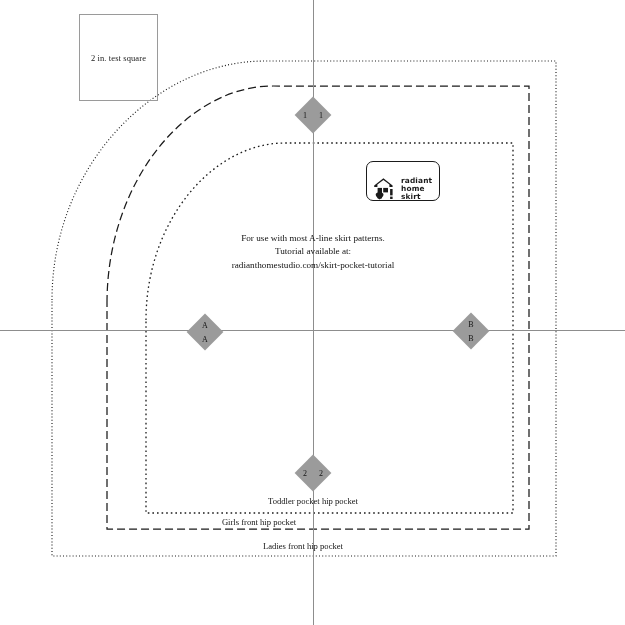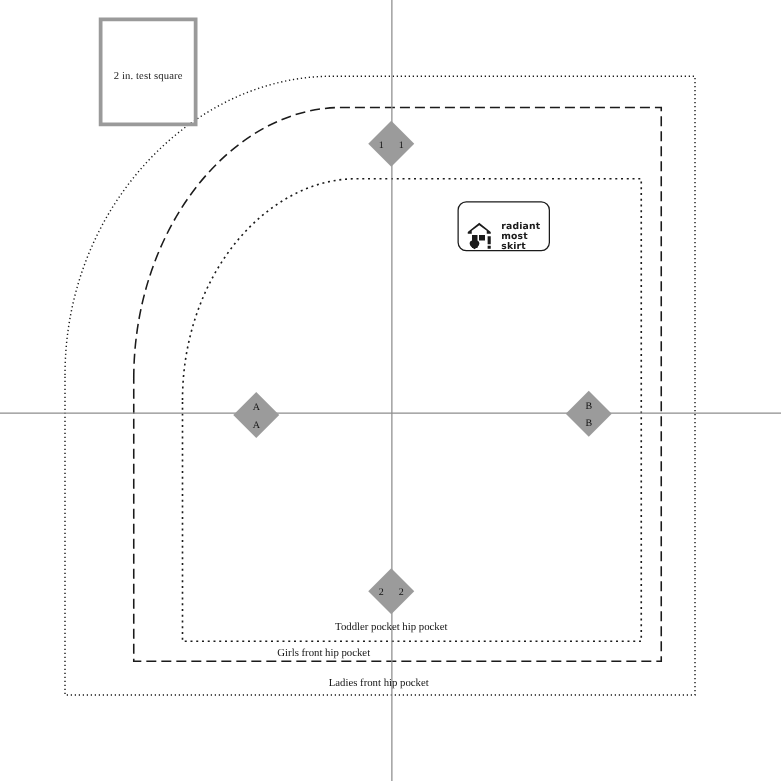--- a/index.html
+++ b/index.html
@@ -33,21 +33,21 @@
     position: absolute;
     top: 0;
     height: 625px;
     width: 0;
     border-left: 1.6px solid #8d8d8d;
   }
 
   
   .test-square {
     position: absolute;
-    border: 3px solid #a21caf;
+    border: 1px solid #a21caf;
     background: transparent;
     box-sizing: border-box;
   }
   .test-square-label {
     position: absolute;
     left: 0;
     right: 0;
     text-align: center;
     font-size: 8.5px;
     color: #1a1a1a;
@@ -161,25 +161,30 @@
         <path d="M12.2 11.9 L17.0 11.9 L17.0 16.4 L12.2 16.4 Z" fill="#1b1b1b"></path>
 
         <path d="M8.6 17.2 c-1.5 -1.6 -3.9 -0.5 -3.9 1.5 c0 1.9 2.2 3.4 3.9 4.7 c1.7 -1.3 3.9 -2.8 3.9 -4.7 c0 -2.0 -2.4 -3.1 -3.9 -1.5 Z" fill="#1b1b1b"></path>
 
         <rect x="19.1" y="13.0" width="2.5" height="6.4" fill="#1b1b1b"></rect>
         <rect x="19.1" y="20.6" width="2.5" height="2.4" fill="#1b1b1b"></rect>
       </svg>
     </span>
     <span class="logo-words">
       <span>radiant</span>
-      <span>most</span>
+      <span>home</span>
       <span>skirt</span>
     </span>
   </div>
 
+  <div class="instructions" id="instructions" style="left: 0px; width: 626px; top: 232px;">
+    <div>For use with most A-line skirt patterns.</div>
+    <div>Tutorial available at:</div>
+    <div>radianthomestudio.com/skirt-pocket-tutorial</div>
+  </div>
 
   <div id="notch-layer">
       <div class="notch" style="left: 300px; top: 102px; width: 26px; height: 26px; background: rgb(155, 155, 155);"></div>
       <div class="notch-labels horiz" style="left: 293.5px; top: 95.5px; width: 39px; height: 39px;">
         <span>1</span>
         <span>1</span>
       </div>
       <div class="notch" style="left: 300px; top: 460px; width: 26px; height: 26px; background: rgb(155, 155, 155);"></div>
       <div class="notch-labels horiz" style="left: 293.5px; top: 453.5px; width: 39px; height: 39px;">
         <span>2</span>

